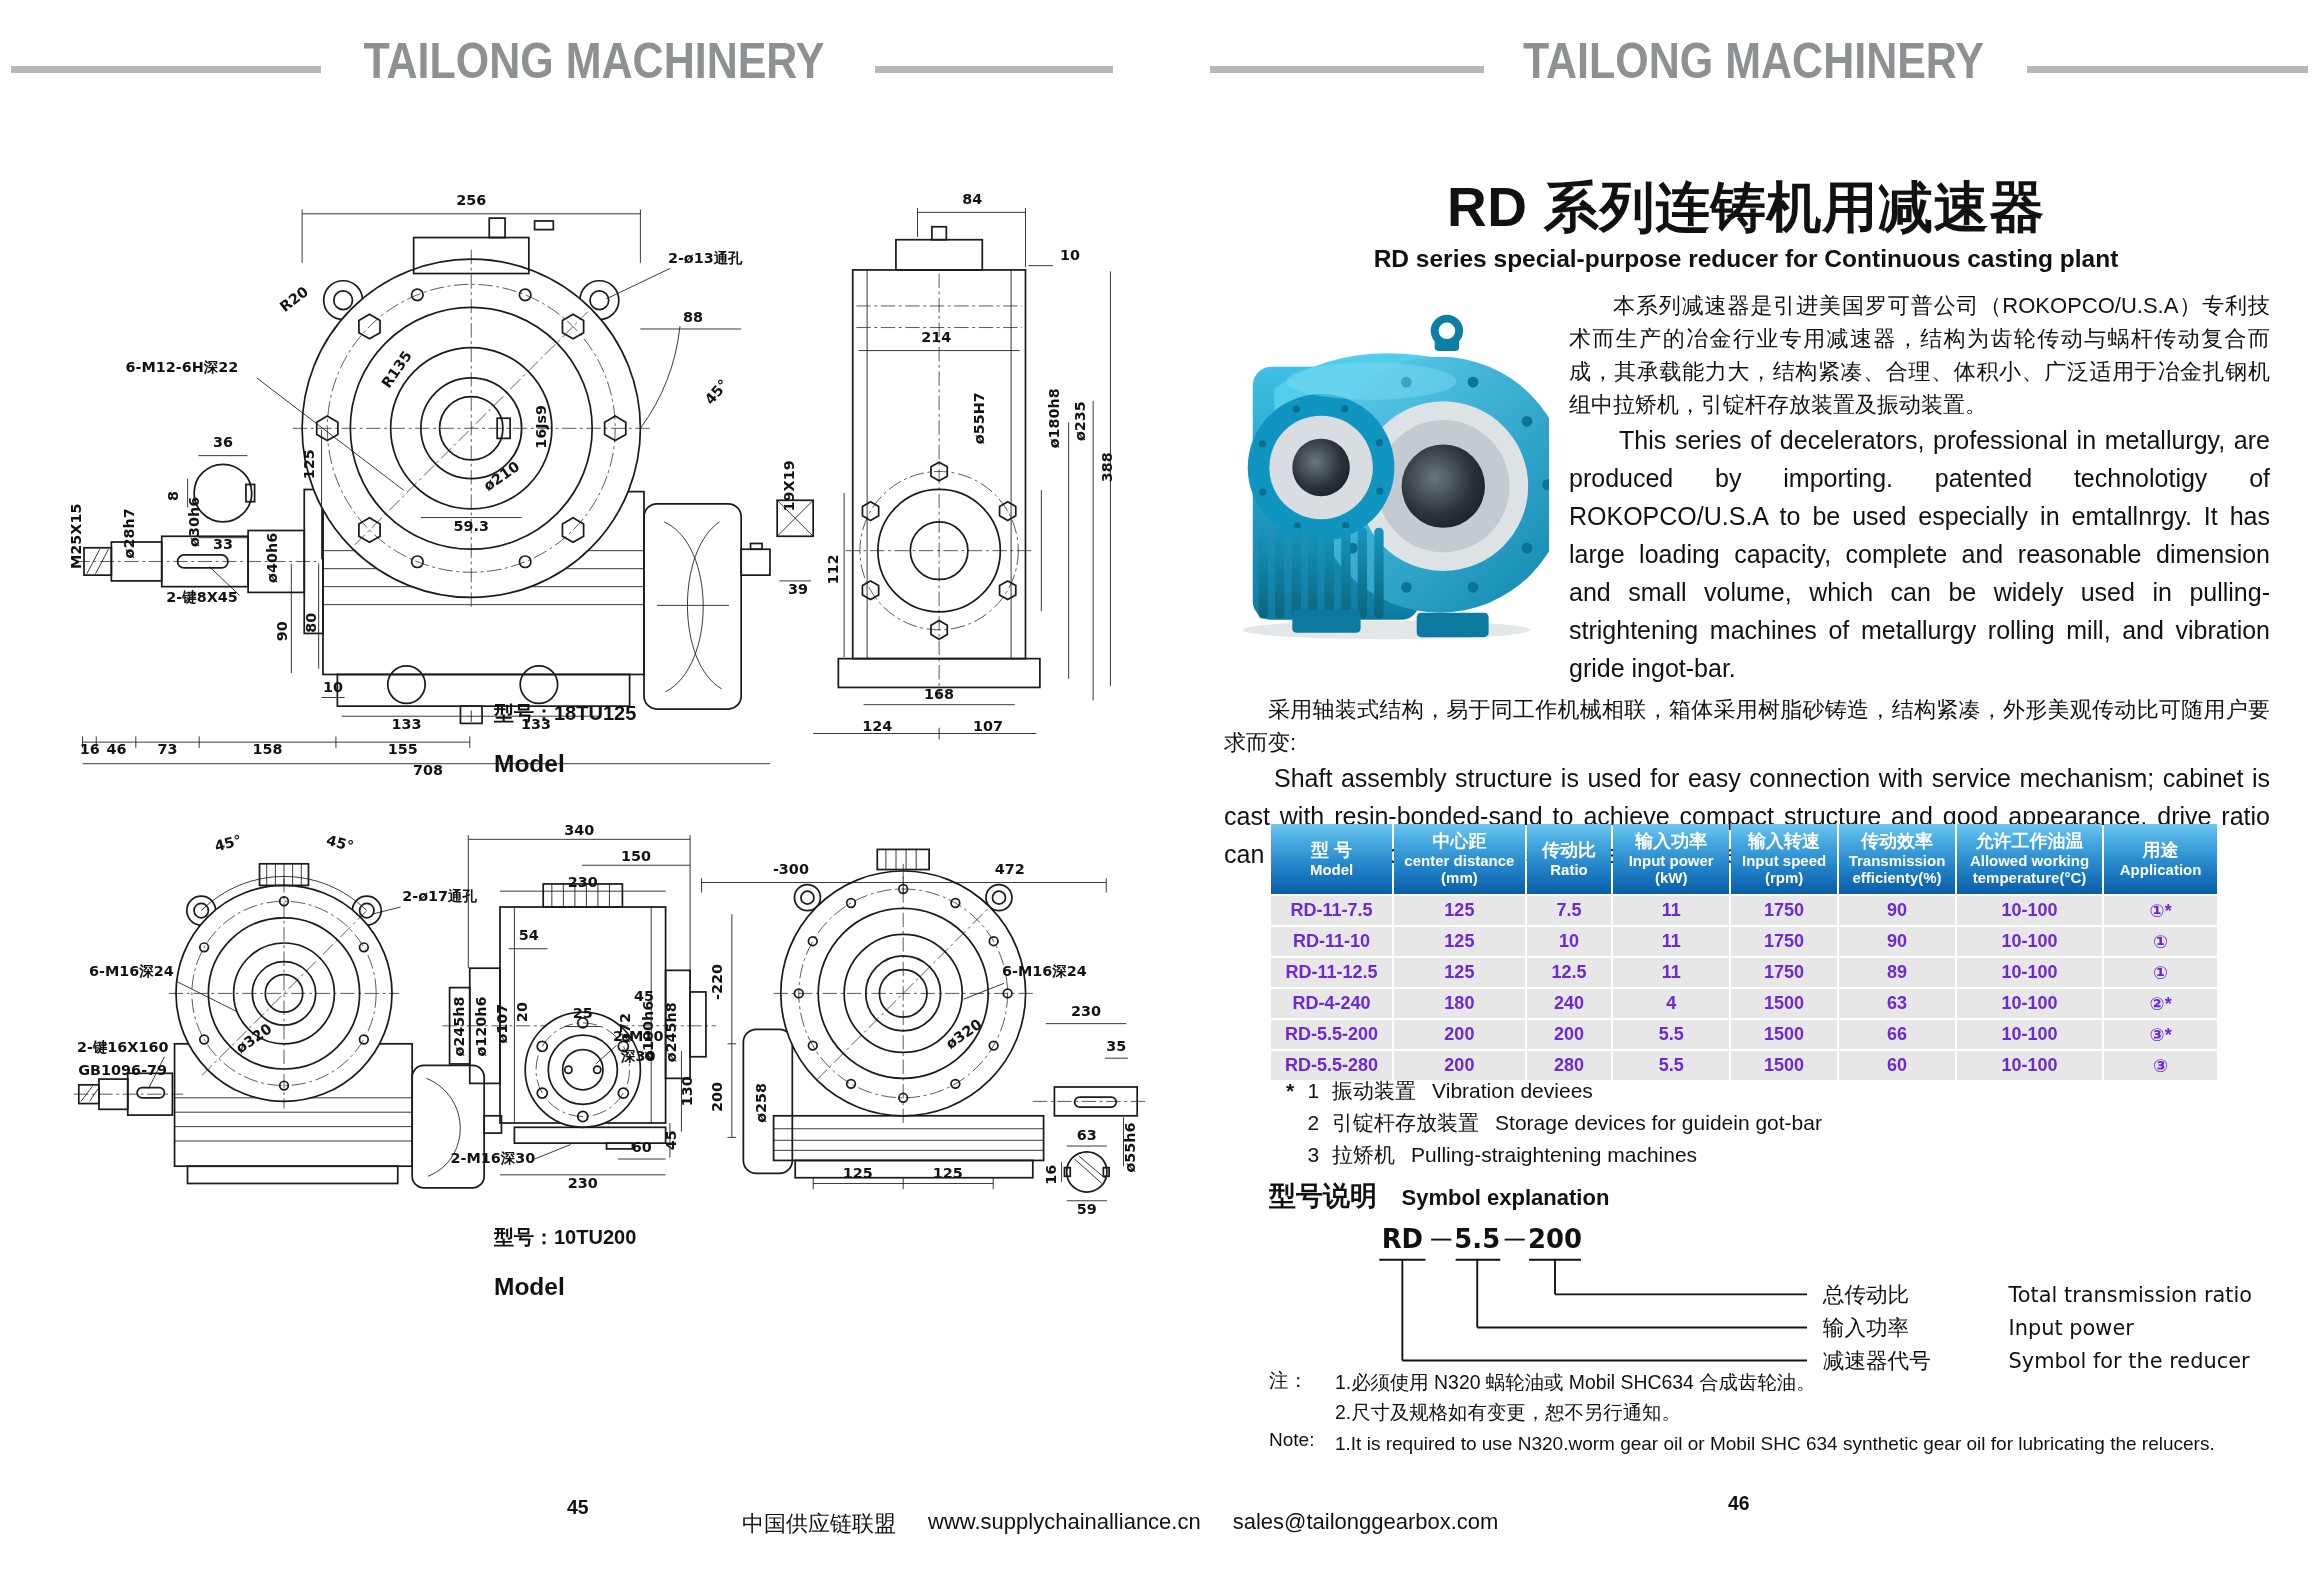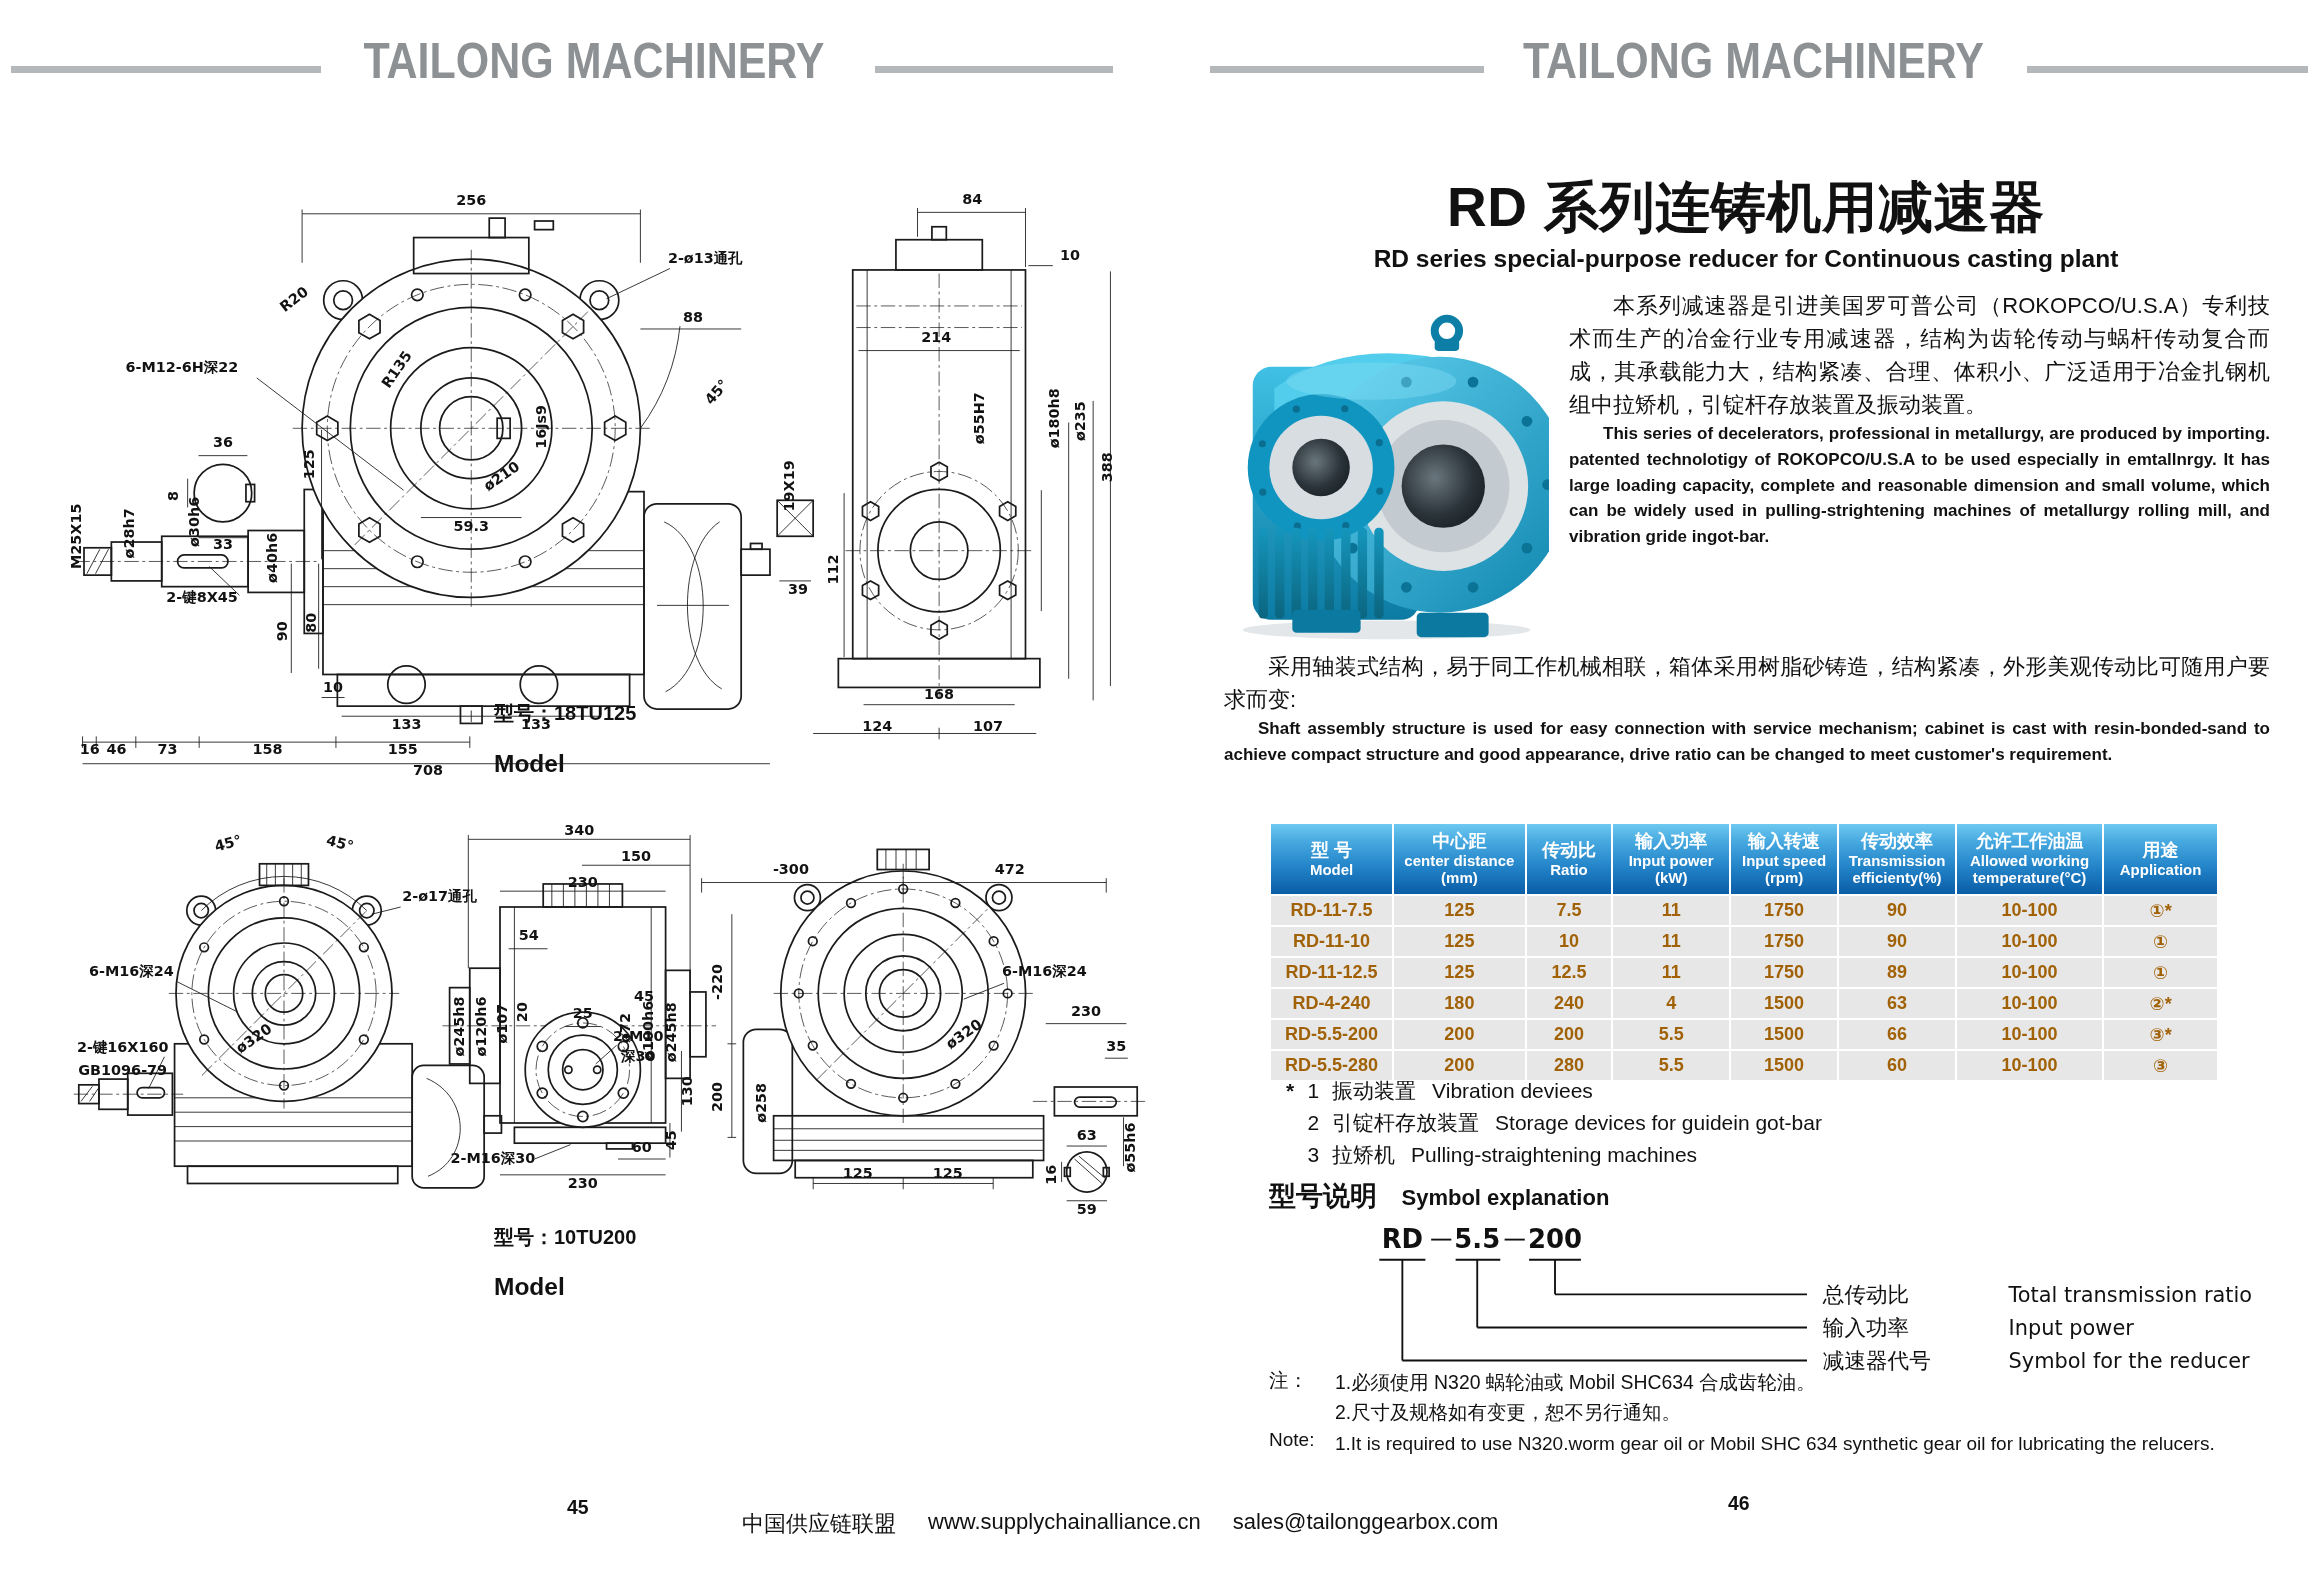--- a/index.html
+++ b/index.html
@@ -15,30 +15,30 @@
   svg .tn{fill:none;stroke:#1b1b1b;stroke-width:1.2;}
   svg .cl{fill:none;stroke:#1b1b1b;stroke-width:1;stroke-dasharray:20 5 4 5;}
   svg text.dim{font:700 20px "DejaVu Sans",sans-serif;fill:#121212;text-anchor:middle;}
   .model{font-size:20px;font-weight:bold;}
   .model-sub{font-size:24.5px;font-weight:bold;}
   
   .title{font-size:55px;font-weight:bold;letter-spacing:0.7px;text-align:center;white-space:nowrap;}
   .subtitle{font-size:24.5px;font-weight:bold;text-align:center;white-space:nowrap;}
   .content p{margin:0;text-align:justify;}
   .content p.cnp{font-size:22px;line-height:1.50;text-indent:2em;}
-  .content p.enp{font-size:17px;line-height:1.52;text-indent:2em;font-weight:bold;}
+  .content p.enp{font-size:25px;line-height:1.52;text-indent:2em;}
   .photo{float:left;margin:0 20px 7.2px 0;}
   .clear{clear:left;}
   
   table.spec{border-collapse:separate;border-spacing:2.2px;table-layout:fixed;width:950px;}
   table.spec th{background:linear-gradient(180deg,#6ec9f1 0%,#47a9e0 25%,#2283c8 62%,#0a5da6 100%);
       color:#fff;height:70px;vertical-align:middle;padding:0 3px;}
   table.spec th .cn{font-size:18px;font-weight:bold;line-height:1.15;}
   table.spec th .en{font-size:15px;font-weight:bold;line-height:1.15;}
-  table.spec td{background:#e7e7e7;text-align:center;font-size:18px;font-weight:bold;height:27px;color:#a16207;margin-top:36px;}
+  table.spec td{background:#e7e7e7;text-align:center;font-size:18px;font-weight:bold;height:27px;color:#6d28d9;margin-top:36px;}
   
   .fnrow{display:flex;align-items:baseline;font-size:21px;height:32px;}
   .fnrow .mark{width:21.6px;font-weight:bold;}
   .fnrow .num{width:24.5px;}
   .fnrow .cnf{margin-right:16px;}
   
   .symhead .cn{font-size:27px;font-weight:bold;margin-right:24.5px;}
   .symhead .en{font-size:22px;font-weight:bold;}
   svg text.symcode{font:700 36px "DejaVu Sans",sans-serif;fill:#111;text-anchor:middle;}
   svg text.symcn{font:400 30px "DejaVu Sans",sans-serif;fill:#111;}

